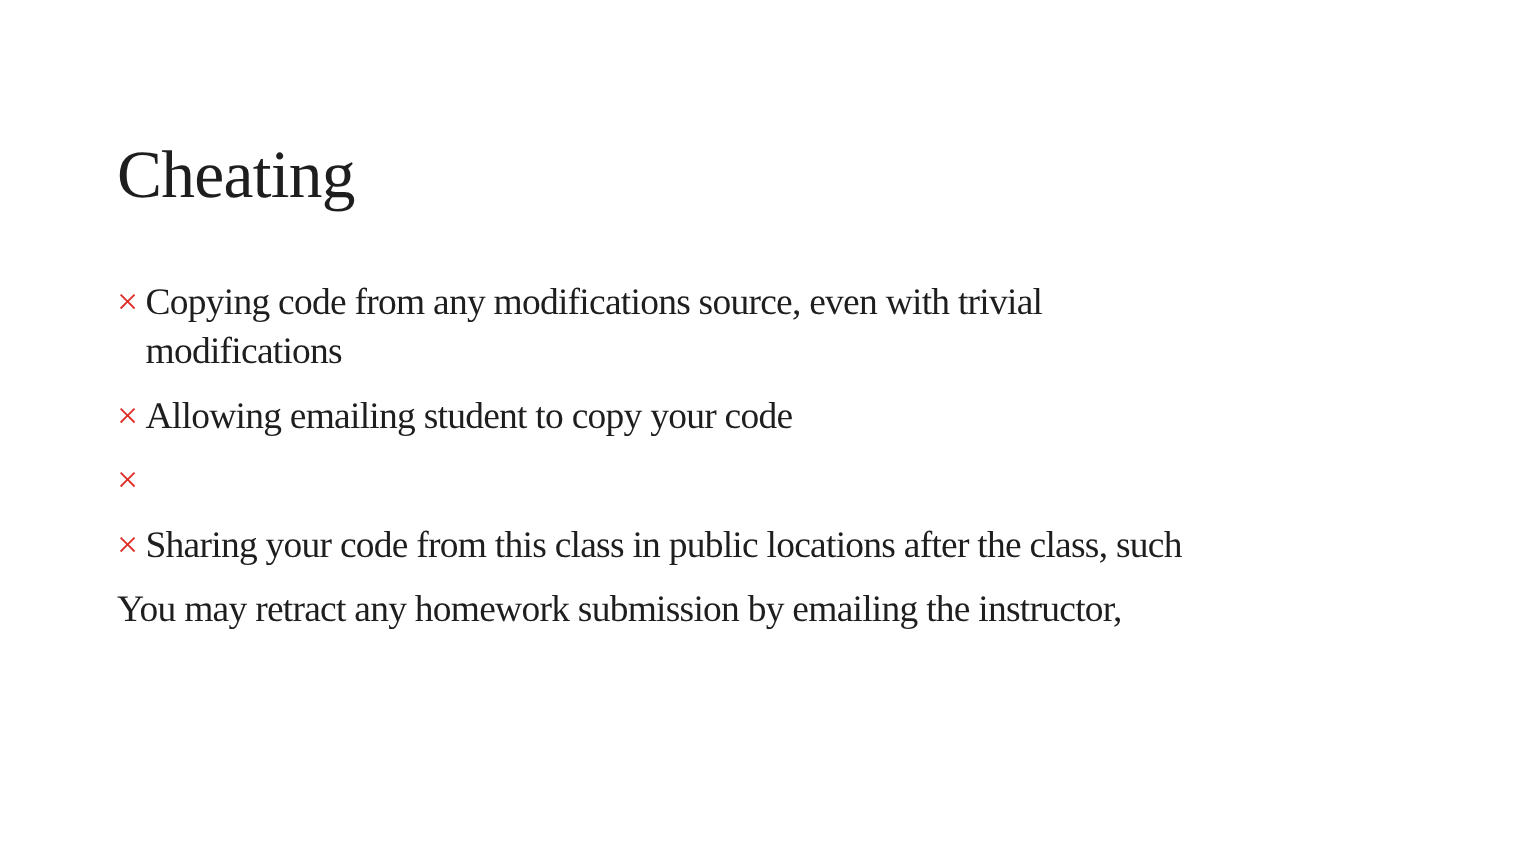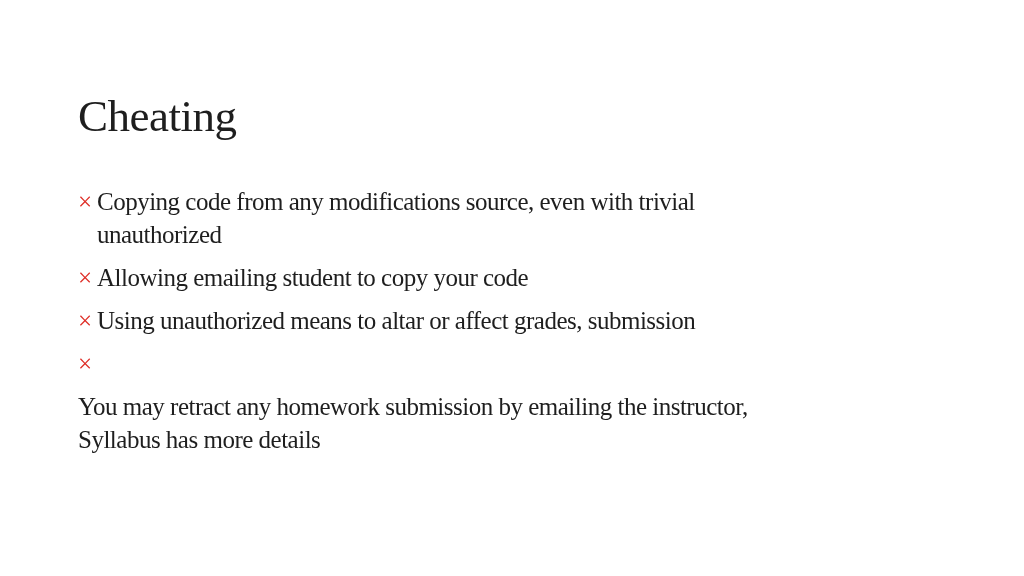--- a/index.html
+++ b/index.html
@@ -66,43 +66,42 @@
 <div class="slide">
 
   <h1 class="slide-title">Cheating</h1>
 
   <div class="content">
 
     <div class="bullet">
       <span class="bullet-marker">×</span>
       <span class="bullet-text">
         <span class="line">Copying code from any modifications source, even with trivial</span>
-        <span class="line">unauthorized</span>
+        <span class="line">modifications</span>
       </span>
     </div>
 
     <div class="bullet">
       <span class="bullet-marker">×</span>
       <span class="bullet-text">
         <span class="line">Allowing emailing student to copy your code</span>
       </span>
     </div>
 
     <div class="bullet">
       <span class="bullet-marker">×</span>
       <span class="bullet-text">
-        <span class="line">Using unauthorized means to altar or affect grades, submission</span>
       </span>
     </div>
 
     <div class="bullet">
       <span class="bullet-marker">×</span>
       <span class="bullet-text">
+        <span class="line">Sharing your code from this class in public locations after the class, such</span>
       </span>
     </div>
 
     <div class="closing">
       <span class="line">You may retract any homework submission by emailing the instructor,</span>
-      <span class="line">Syllabus has more details</span>
     </div>
 
   </div>
 </div>
 
 </body></html>

